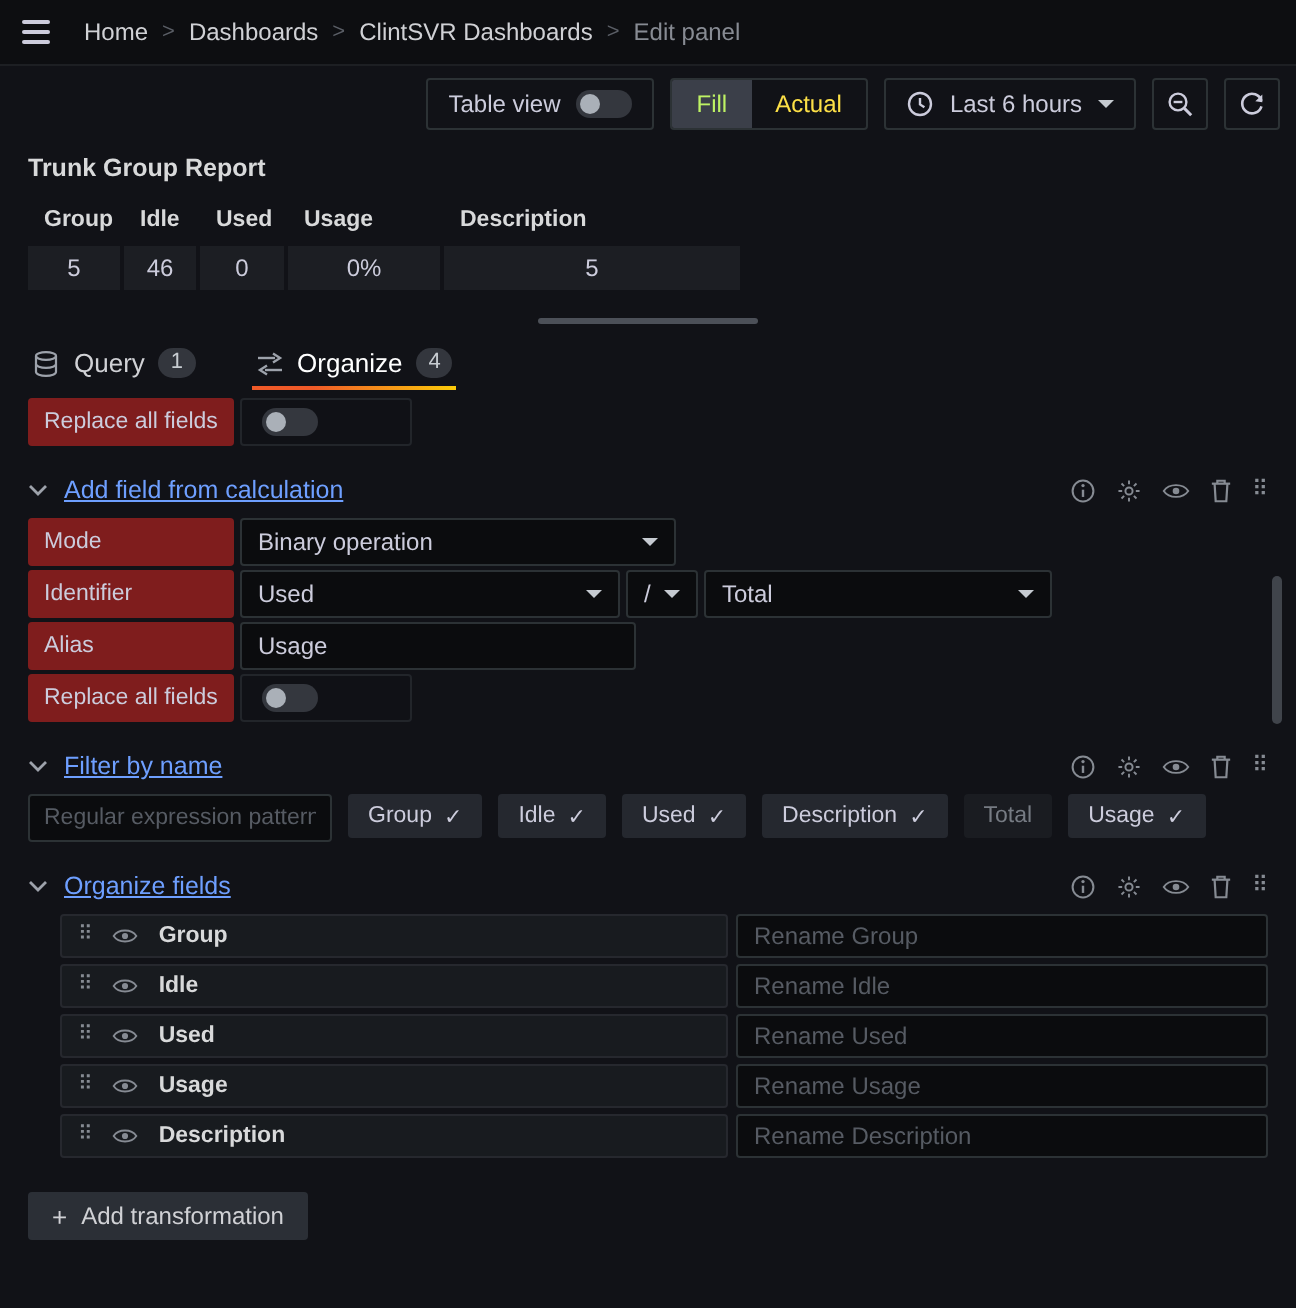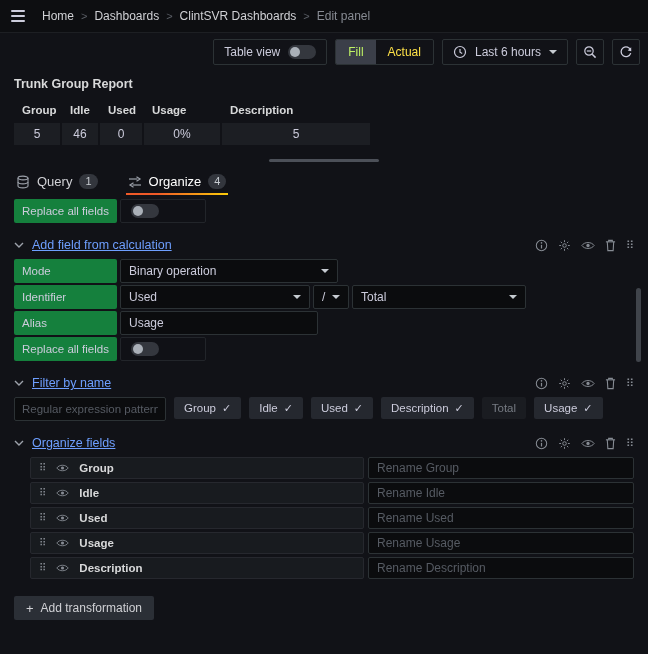--- a/index.html
+++ b/index.html
@@ -49,21 +49,21 @@
   .tab { display:flex; gap:7px; align-items:center; color:#d0d1d5; font-size:13px; position:relative; height:100%; padding:0 2px; cursor:pointer; }
   .tab .ticon { color:#9da2ab; display:flex; }
   .tab.active { color:#fff; }
   .tab.active::after { content:""; position:absolute; left:0; right:0; bottom:0; height:2px; background:linear-gradient(90deg,#f05a28 30%,#fbca0a 99%); }
   .badge { background:#33363d; color:#c7ccd1; font-size:11px; padding:0 6px; height:15px; line-height:15px; border-radius:8px; }
 
   
   .transform-pane { padding:4px 14px 0; position:relative; }
   .t-row { display:flex; gap:3px; height:24px; margin-bottom:2px; align-items:stretch; }
   .t-row.auto { height:auto; align-items:flex-start; }
-  .t-label { width:103px; background:#15803d; color:#ccccdc; font-size:11.5px; font-weight:500; display:flex; align-items:center; padding:0 8px; border-radius:2px; flex:none; }
+  .t-label { width:103px; background:#7f1d1d; color:#ccccdc; font-size:11.5px; font-weight:500; display:flex; align-items:center; padding:0 8px; border-radius:2px; flex:none; }
   .t-label.h24 { height:24px; }
   .select,.tinput { background:#0b0c0e; border:1px solid #2c3235; border-radius:2px; color:#ccccdc; display:flex; align-items:center; padding:0 8px; font-size:12px; height:24px; }
   .select { justify-content:space-between; cursor:pointer; }
   input.tinput { outline:none; font-family:inherit; }
   input.tinput::placeholder { color:#565b63; }
   .w-mode { width:218px; } .w-opleft { width:190px; } .w-op { width:36px; } .w-opright { width:174px; }
   .w-alias { width:198px; } .w-ident { width:152px; font-size:11.5px; padding:0 7px; flex:none; }
   .switch-box { width:86px; height:24px; background:#101116; border:1px solid #22252a; border-radius:2px; display:flex; align-items:center; padding-left:10px; cursor:pointer; }
 
   .sec { margin-top:14px; }

